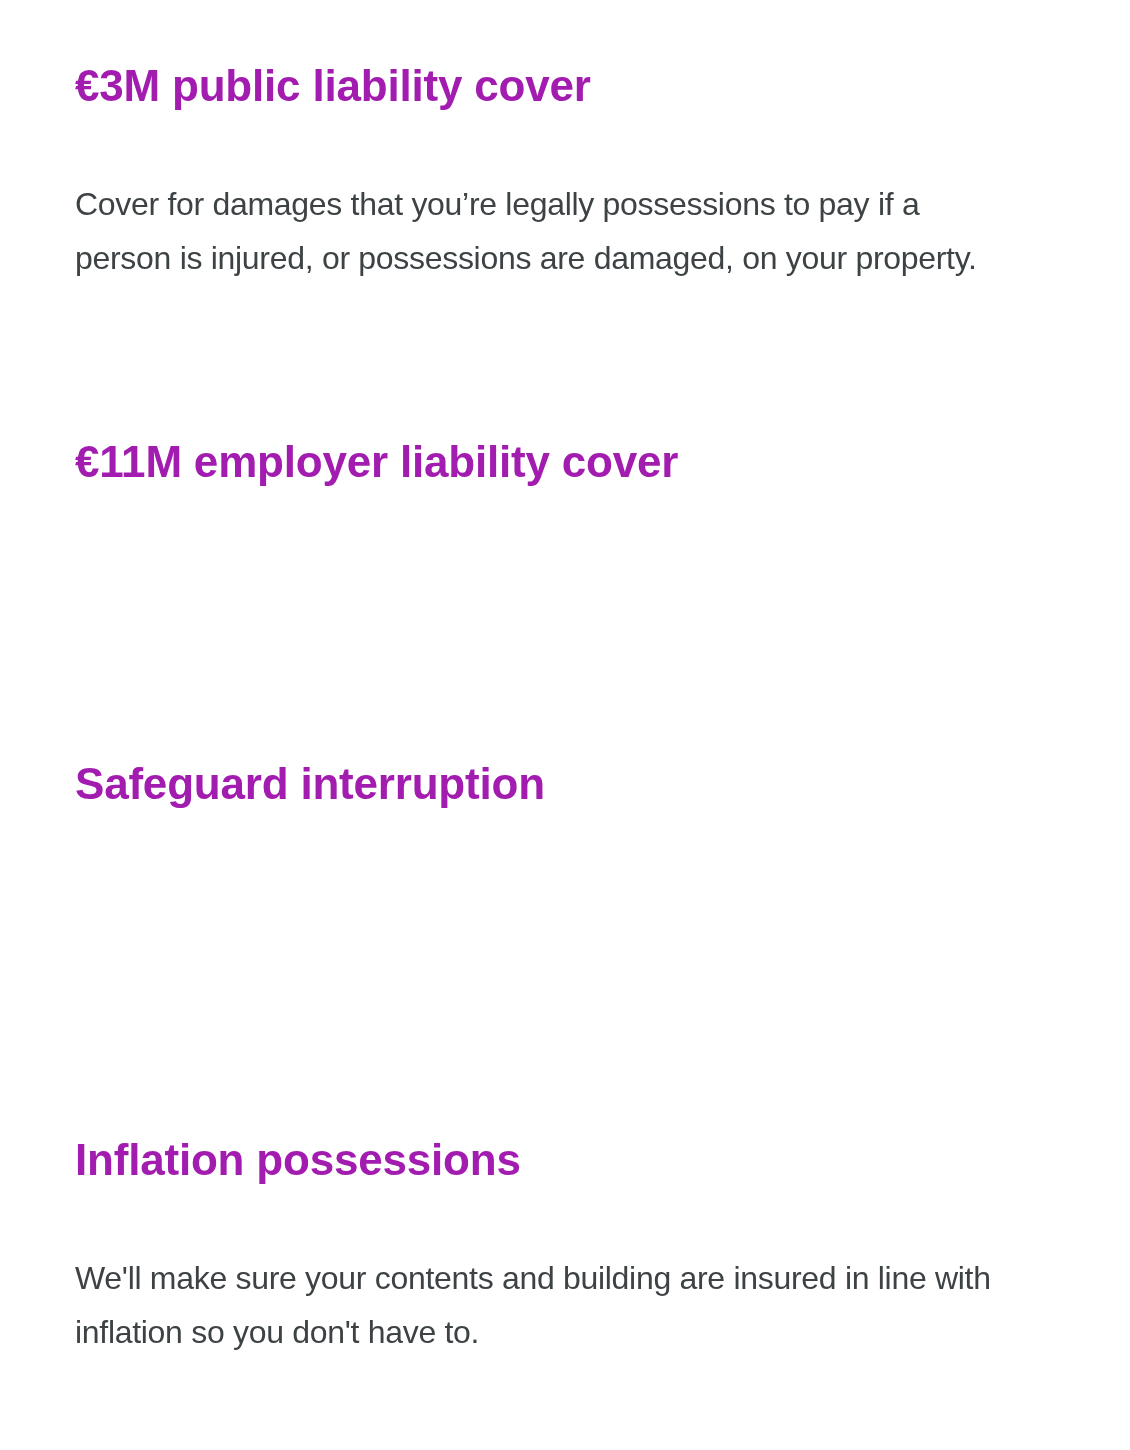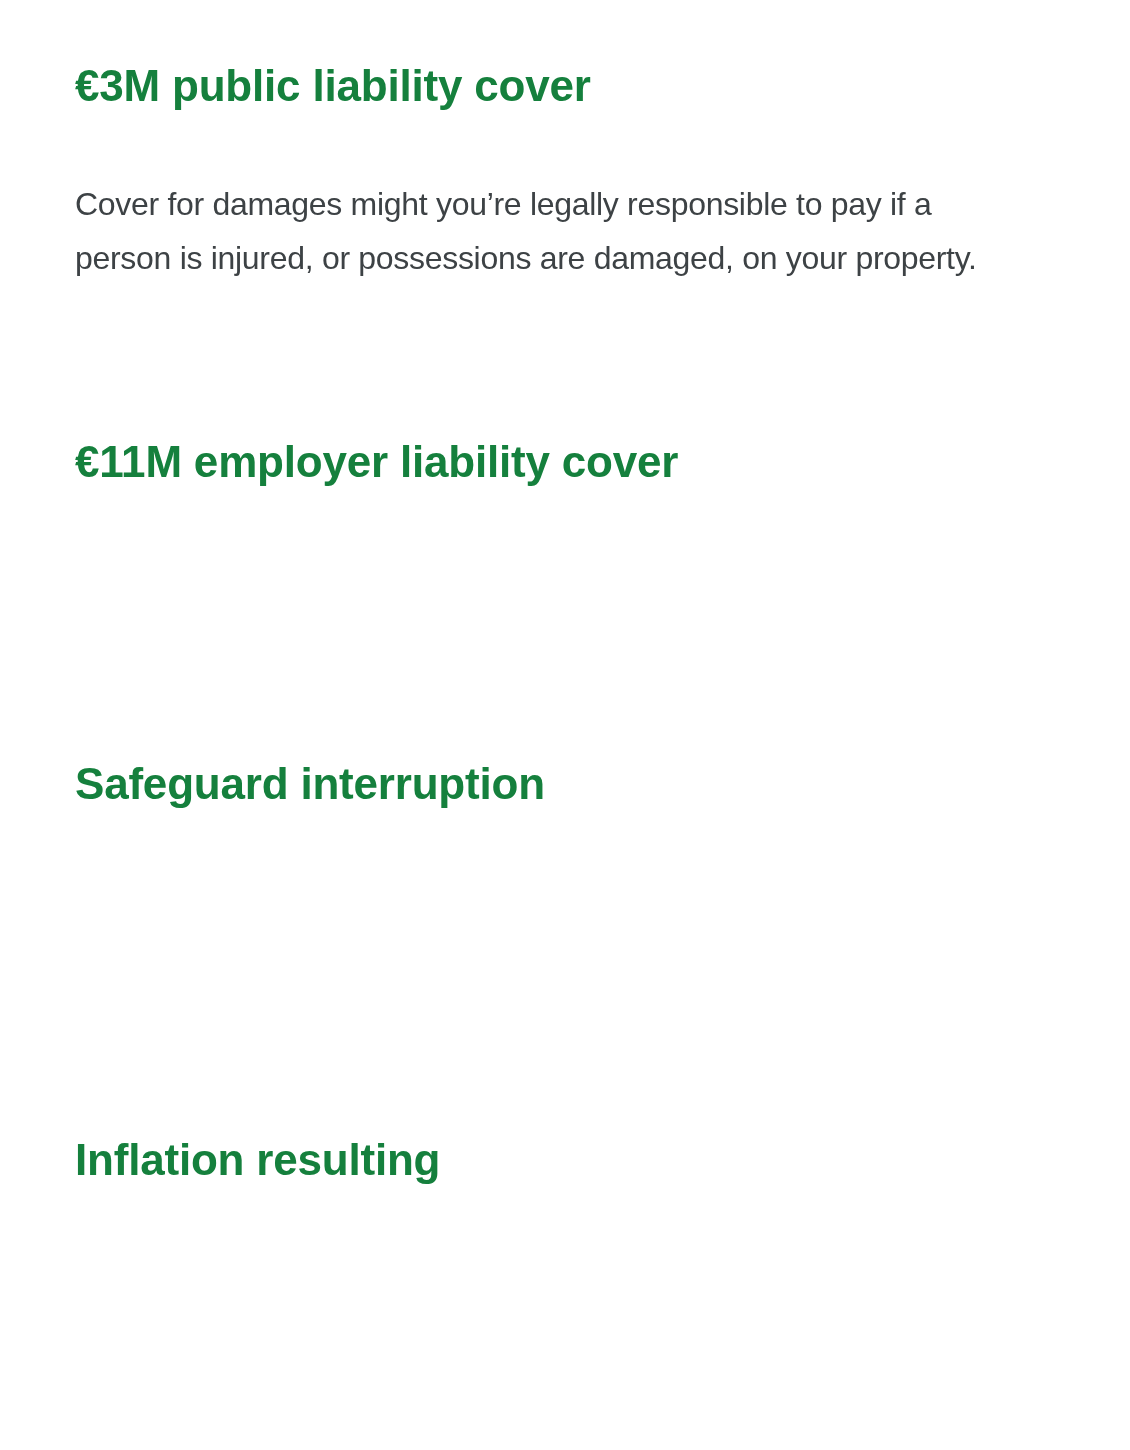--- a/index.html
+++ b/index.html
@@ -20,47 +20,48 @@
     }
     .feature {
       position: absolute;
       left: 75px;
       width: 990px;
     }
     .feature h2 {
       margin: 0;
       font-size: 44px;
       font-weight: bold;
-      color: #15803d;
+      color: #a21caf;
       line-height: 54px;
       letter-spacing: -0.2px;
     }
     .feature p {
       margin: 0;
       font-size: 32px;
       line-height: 54px;
       color: #3d4245;
       letter-spacing: -0.3px;
     }
   </style>
 </head>
 <body>
 
 <div class="content">
 
   <div class="feature" style="top:59px;">
     <h2>€3M public liability cover</h2>
-    <p style="margin-top:64px; width:930px;">Cover for damages might you’re legally responsible to pay if a person is injured, or possessions are damaged, on your property.</p>
+    <p style="margin-top:64px; width:930px;">Cover for damages that you’re legally possessions to pay if a person is injured, or possessions are damaged, on your property.</p>
   </div>
 
   <div class="feature" style="top:435px;">
     <h2>€11M employer liability cover</h2>
   </div>
 
   <div class="feature" style="top:757px;">
     <h2>Safeguard interruption</h2>
   </div>
 
   <div class="feature" style="top:1133px;">
-    <h2>Inflation resulting</h2>
+    <h2>Inflation possessions</h2>
+    <p style="margin-top:64px; width:960px;">We'll make sure your contents and building are insured in line with inflation so you don't have to.</p>
   </div>
 
 </div>
 
 </body></html>

